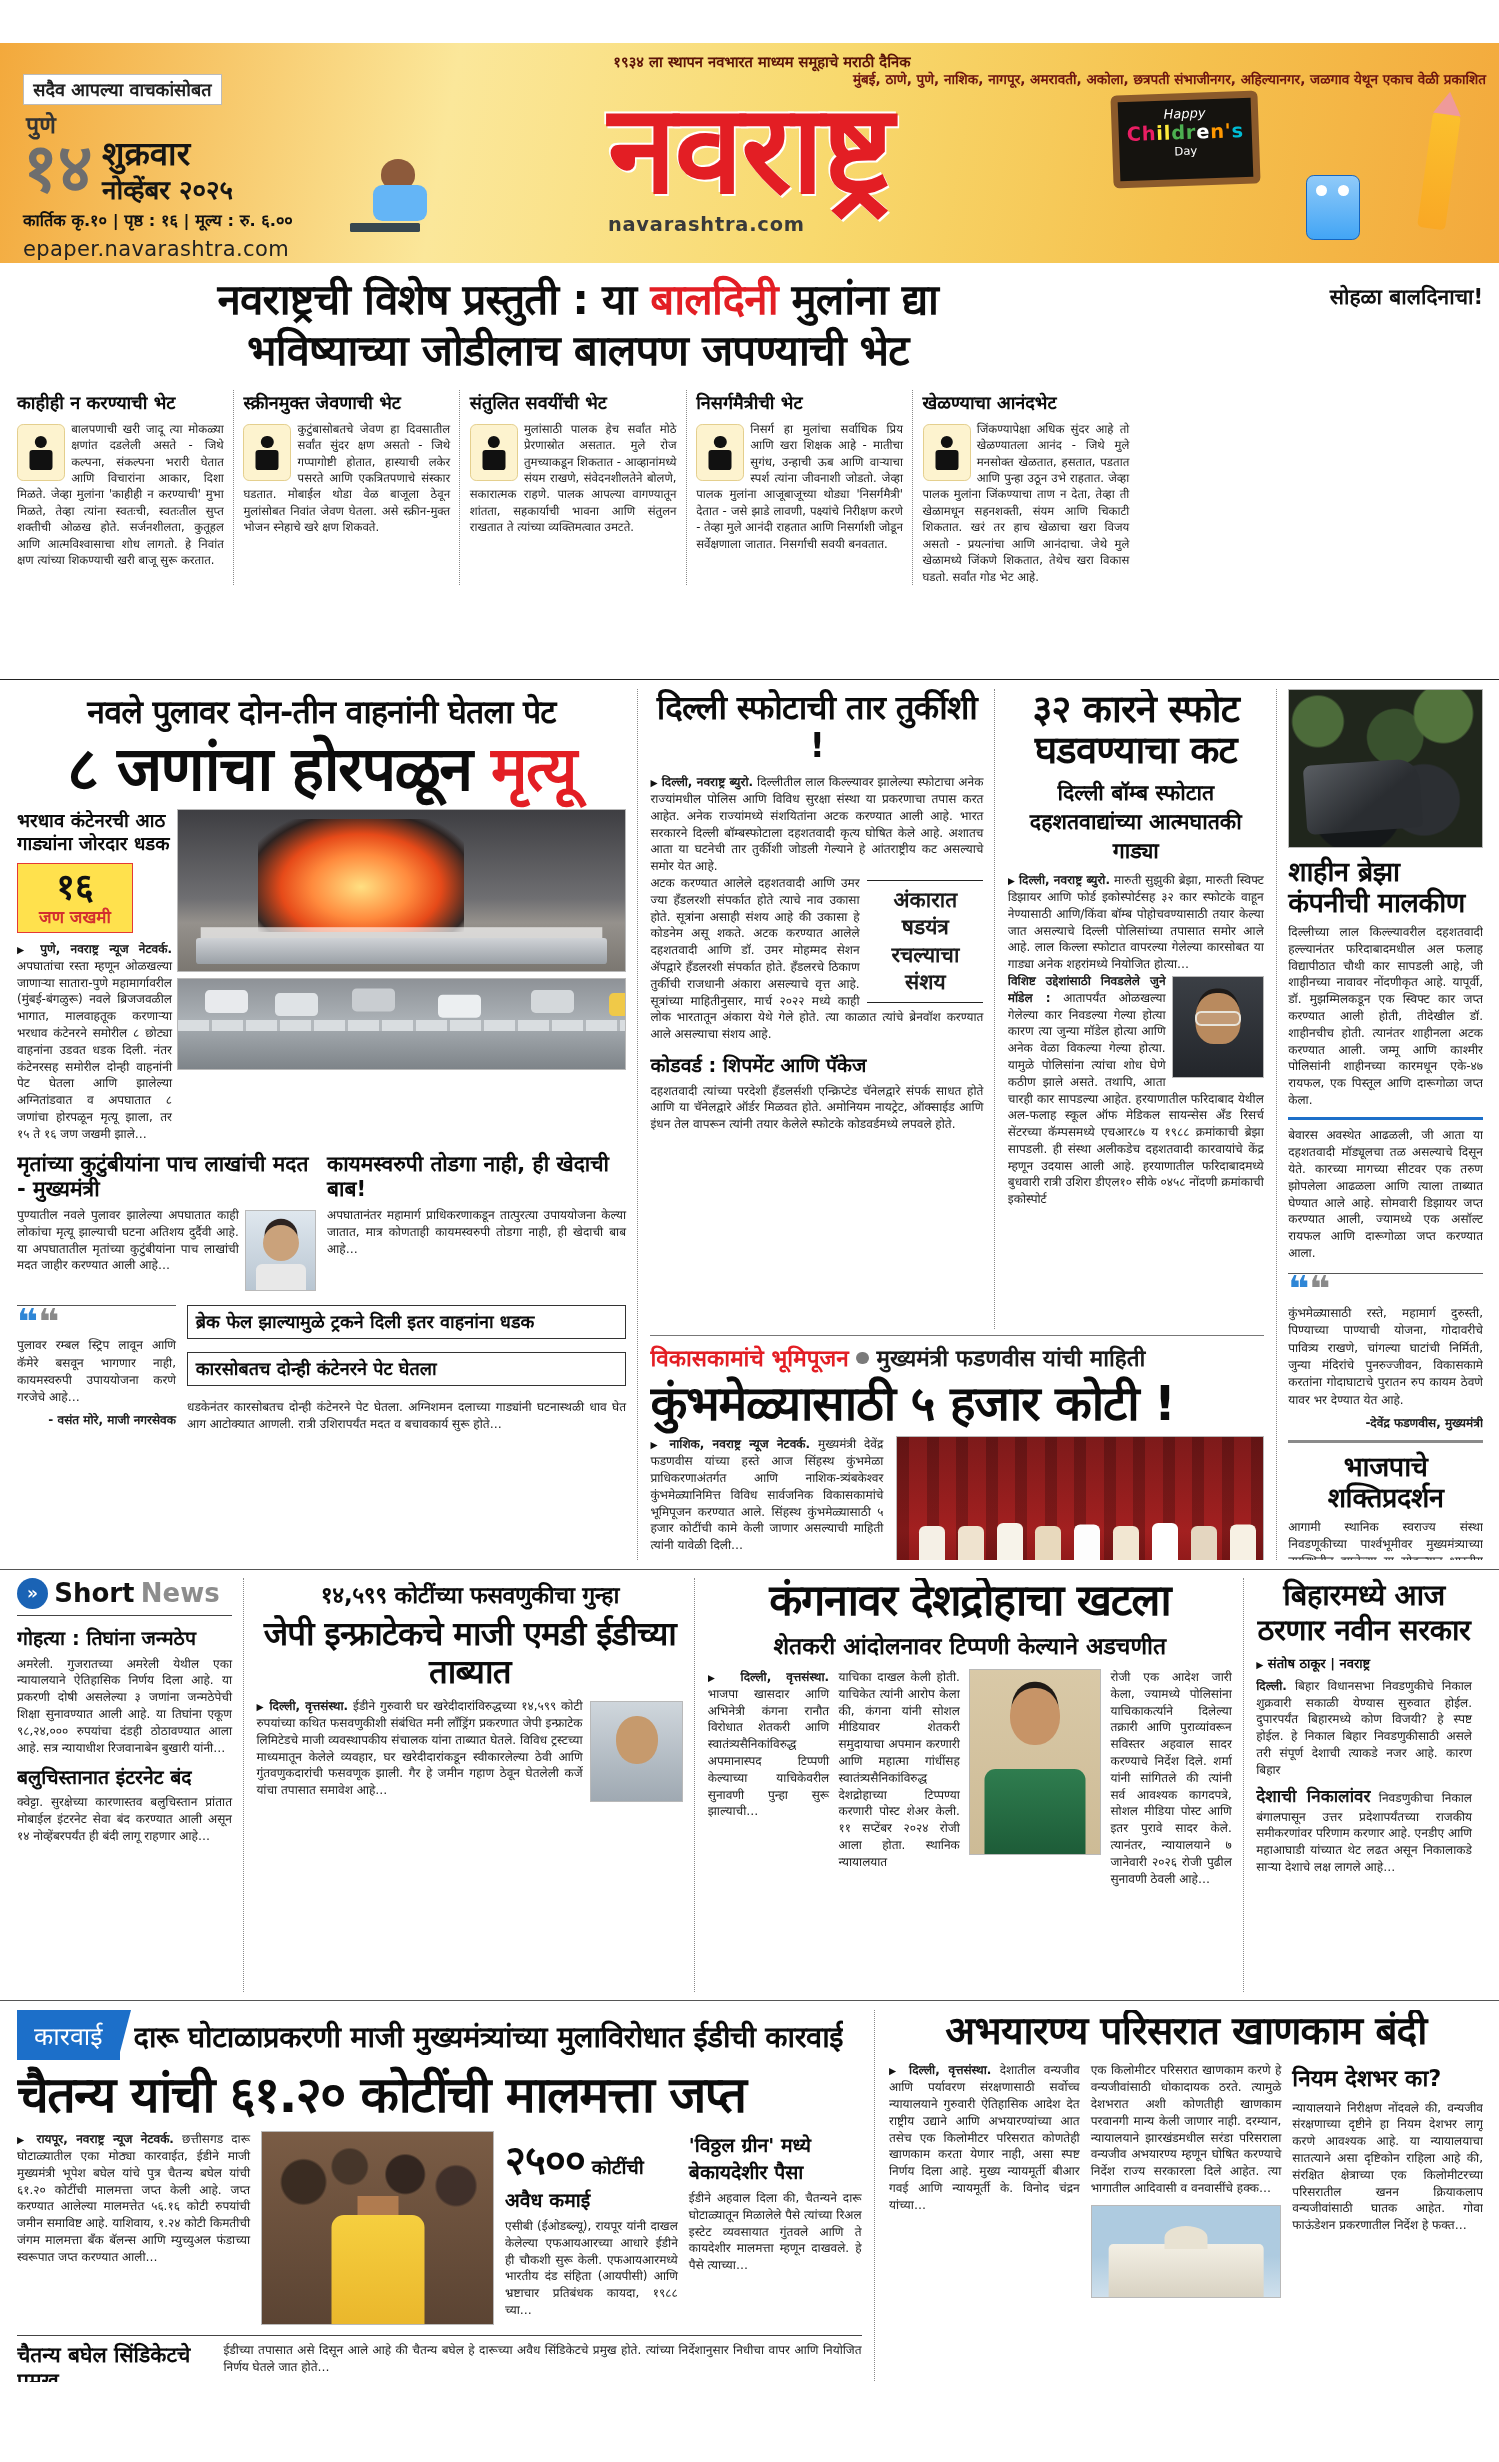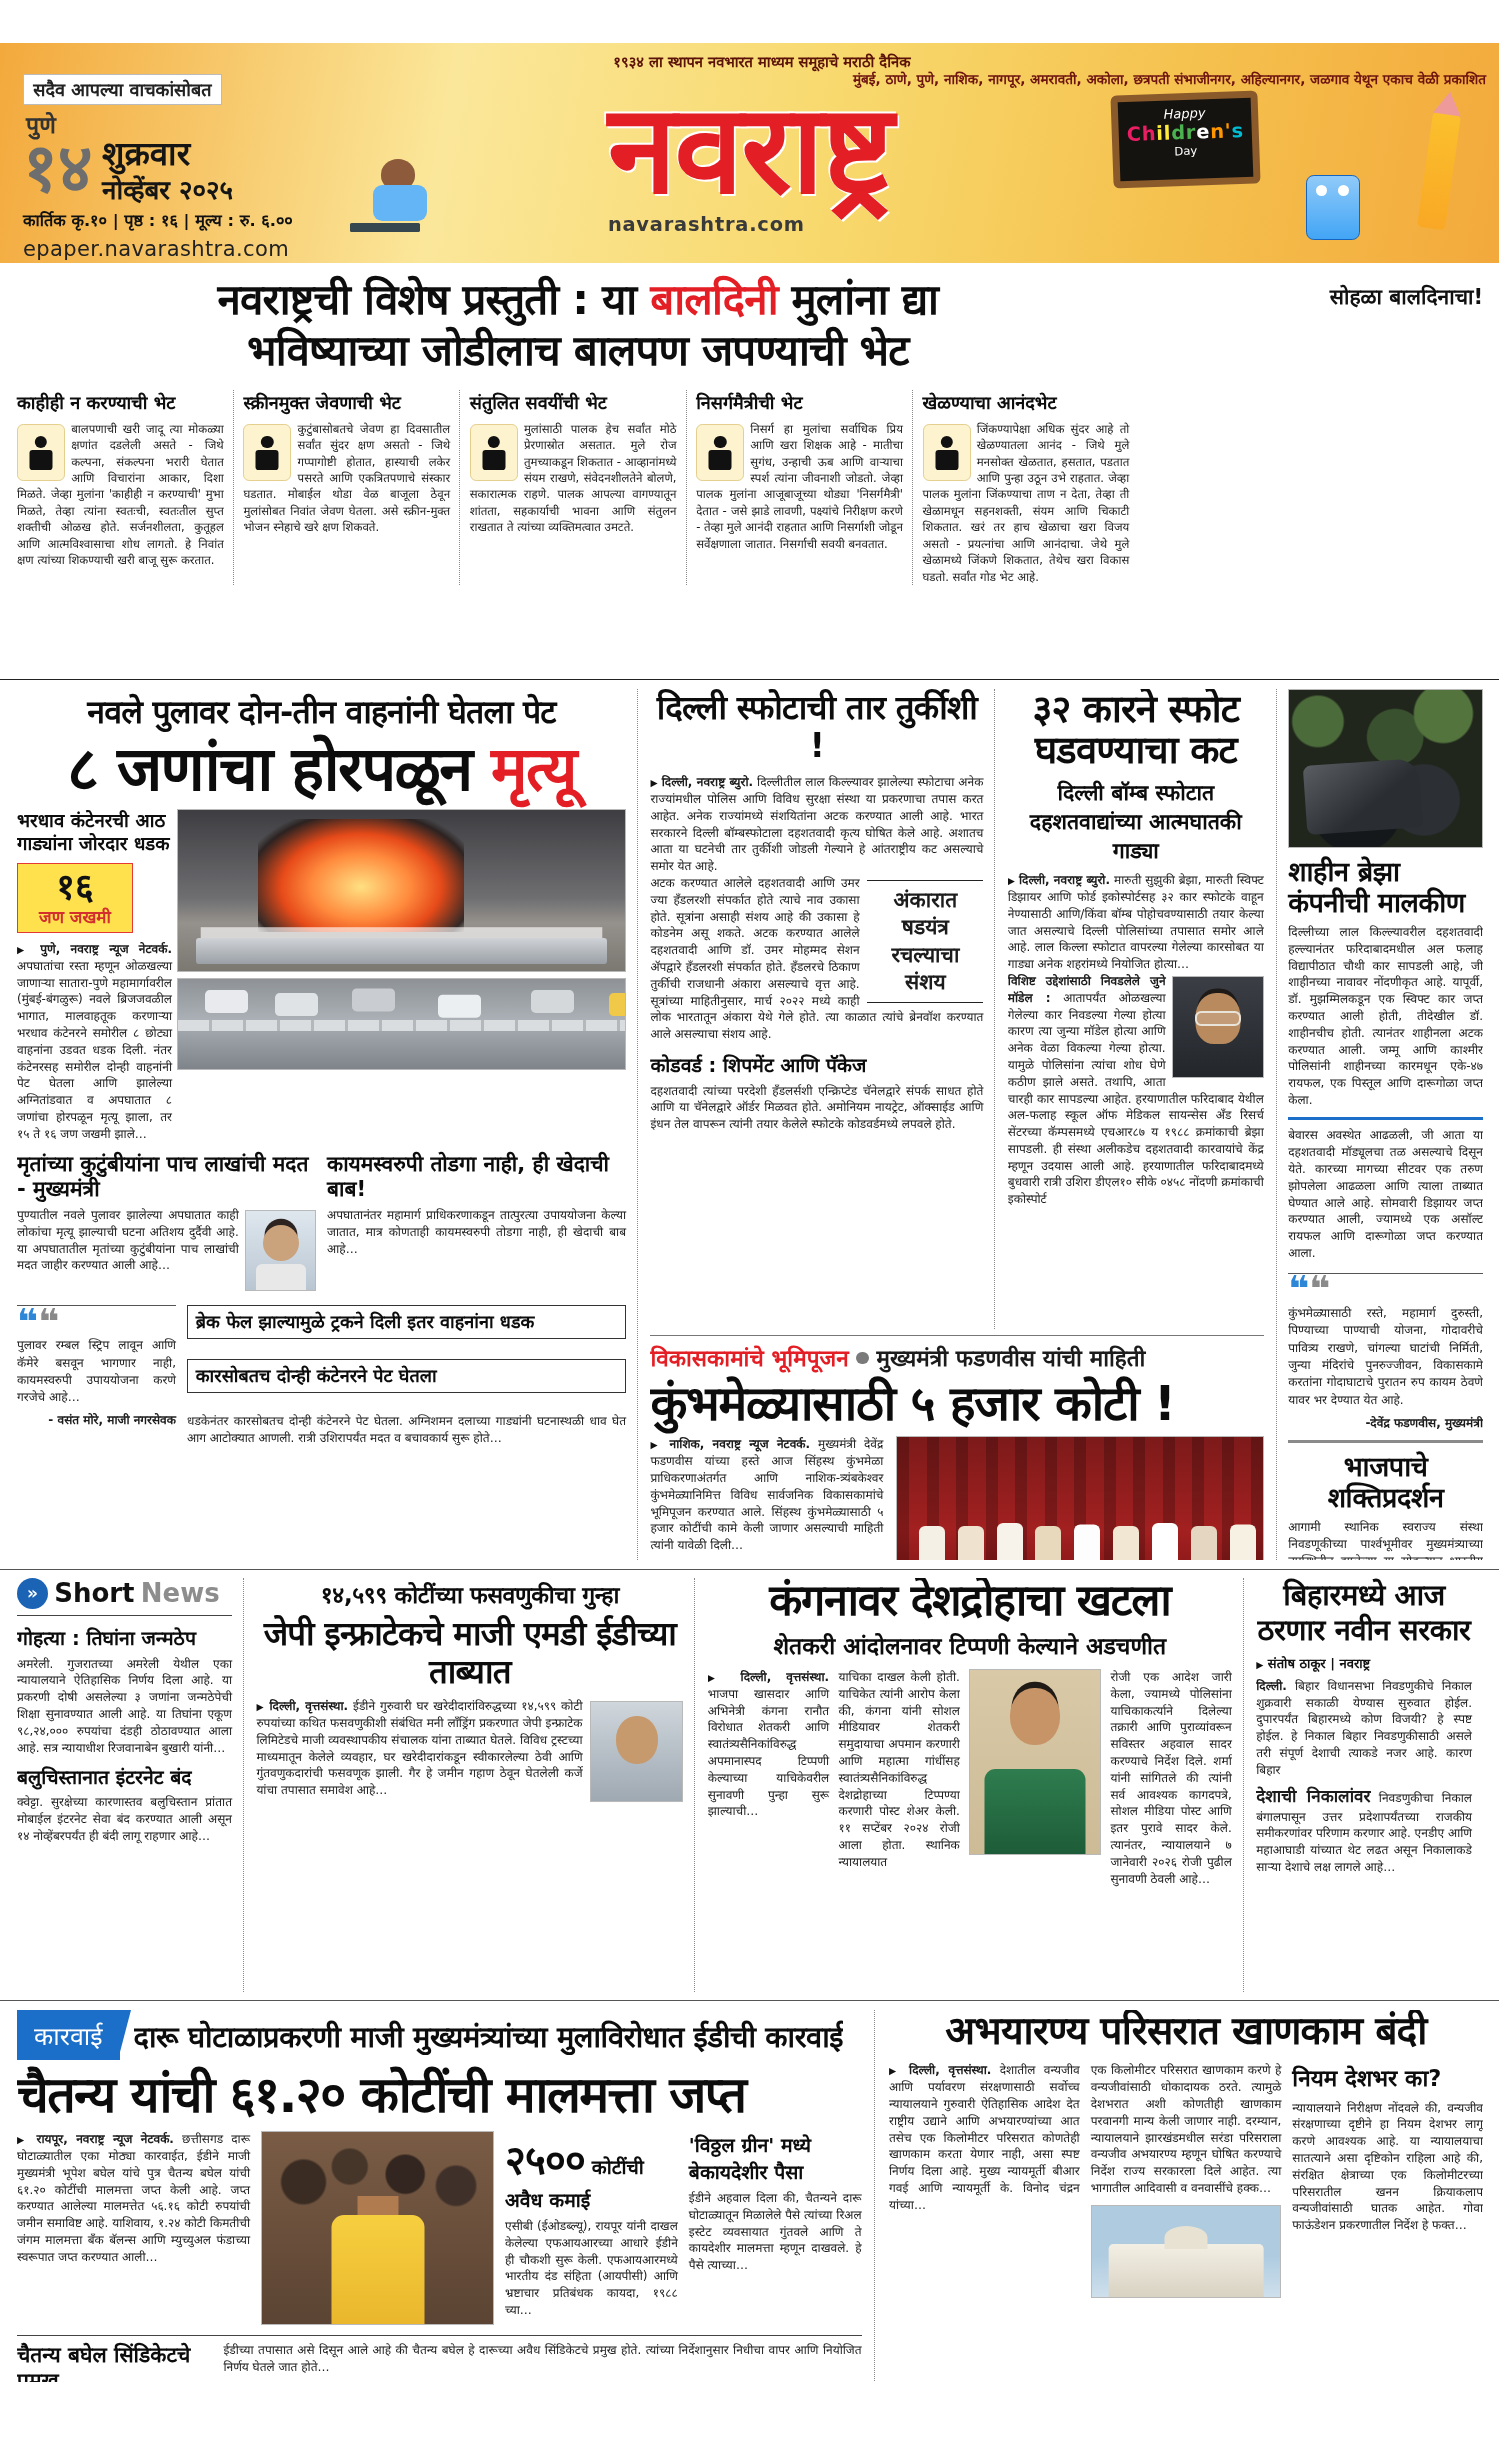--- a/index.html
+++ b/index.html
@@ -104,21 +104,21 @@
   .subart h3{font-size:21px;font-weight:900;line-height:1.2;color:#0c0c0c;margin-bottom:4.7px}
   .cm-ph{float:right;width:71px;height:81px;margin:3.1px 0 3.1px 6.2px;background:linear-gradient(#dfe7ee,#b9c6d2)}
   .cm-ph:before{content:"";position:absolute;left:50%;top:18%;transform:translateX(-50%);width:36px;height:36px;background:#caa27b;border-radius:50%;box-shadow:0 -7.8px 0 -1.6px #2d2320}
   .cm-ph:after{content:"";position:absolute;left:50%;bottom:0;transform:translateX(-50%);width:50px;height:26px;background:#e8e8e8;border-radius:6.2px 6.2px 0 0}
   .quote-row{display:flex;gap:11px;margin-top:11px}
   .qbox{flex:0 0 159px;border-top:1.6px solid #555;padding-top:4.7px}
   .qmark{font-size:36px;font-weight:900;line-height:.6}
   .qmark .q1{color:#2e86d6}.qmark .q2{color:#8a8a8a}
   .qtext{font-size:12px;line-height:1.45;text-align:justify;margin-top:4.7px}
   .qattr{font-weight:900;font-size:12px;text-align:right;margin-top:4.7px}
-  .boxed-t{border:1.2px solid #333;padding:4.7px 7.8px;font-size:18px;font-weight:900;line-height:1.25;margin-bottom:20px;color:#0c0c0c}
+  .boxed-t{border:1.2px solid #333;padding:4.7px 7.8px;font-size:18px;font-weight:900;line-height:1.25;margin-bottom:13px;color:#0c0c0c}
 
   .head2{font-size:33px;font-weight:900;text-align:center;line-height:1.15;letter-spacing:-0.8px;color:#0c0c0c;margin-bottom:9.3px}
   .inset{float:right;width:116px;border-top:1.6px solid #222;border-bottom:1.6px solid #222;margin:4.7px 0 4.7px 7.8px;padding:6.2px 1.6px;font-size:21px;font-weight:900;line-height:1.3;text-align:center}
   .subh3{font-size:19.4px;font-weight:900;margin:7.8px 0 4.7px;color:#0c0c0c}
 
   .head3{font-size:38px;font-weight:900;text-align:center;letter-spacing:-0.8px;line-height:1.08;color:#0c0c0c}
   .sub3{font-size:21.3px;font-weight:900;text-align:center;margin:6.2px 0 7.8px;color:#0c0c0c}
   .terror-ph{float:right;width:92px;height:102px;margin:3.1px 0 4.7px 6.2px;background:linear-gradient(#3b3f45,#23262b)}
   .terror-ph:before{content:"";position:absolute;left:50%;top:16%;transform:translateX(-50%);width:45px;height:51px;background:#b98a5e;border-radius:46% 46% 40% 40%;box-shadow:0 -6.2px 0 -1.6px #1d1a18}
   .terror-ph:after{content:"";position:absolute;left:50%;top:34%;transform:translateX(-50%);width:42px;height:11px;border:2.3px solid #e8e4da;border-radius:6.2px;background:rgba(255,255,255,.15)}

